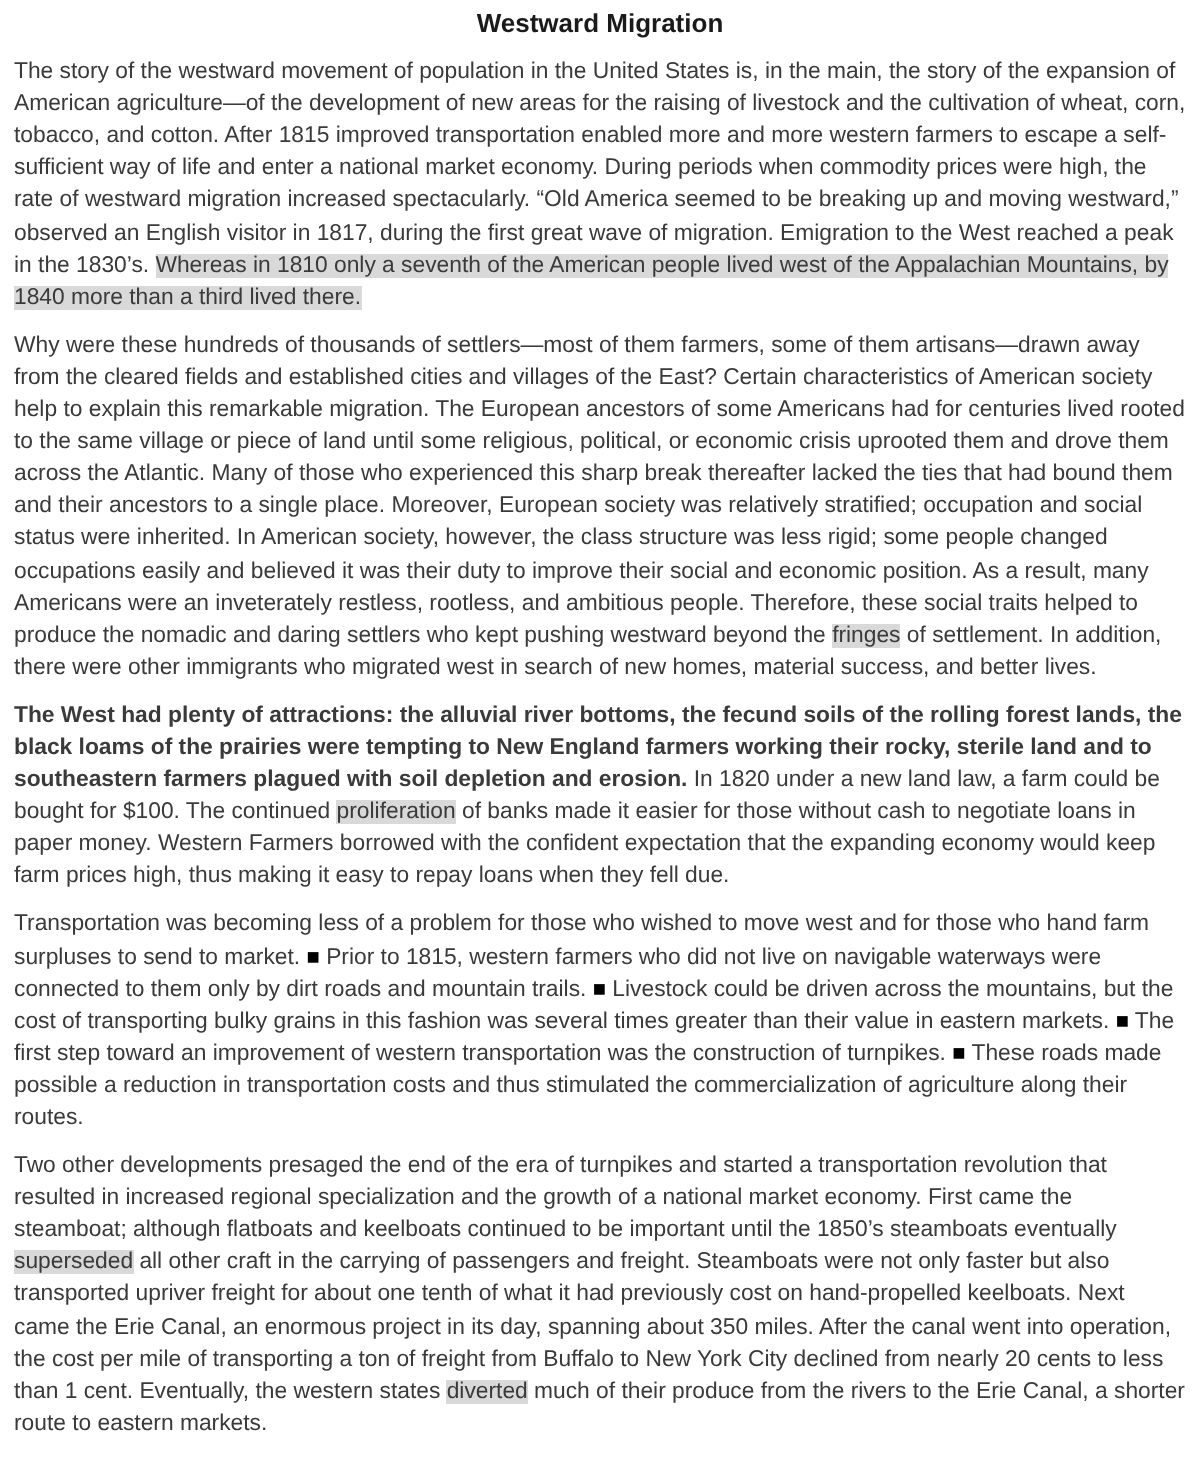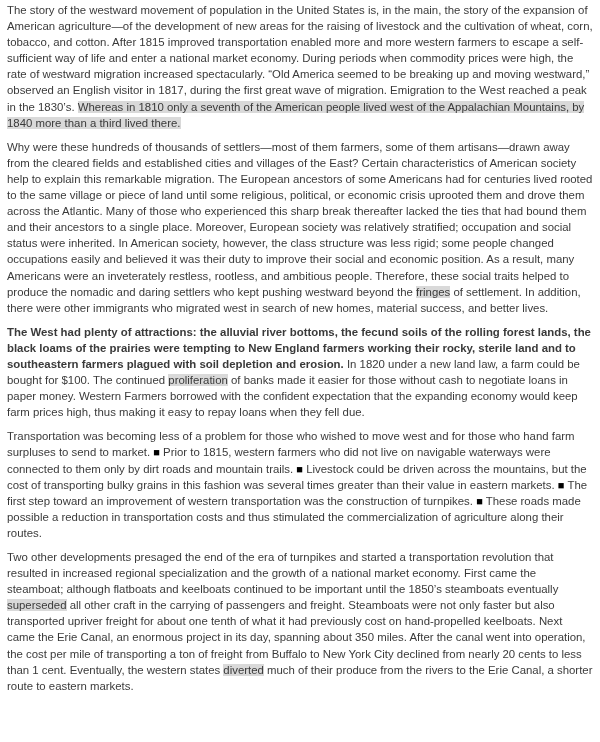--- a/index.html
+++ b/index.html
@@ -29,20 +29,21 @@
   .marker {
     font-size: 11px;
     color: #000;
     cursor: pointer;
   }
 </style>
 </head>
 <body>
 
 <div class="passage">
+  <div class="passage-title">Westward Migration</div>
   <div>
       <p class="para"><span>The story of the westward movement of population in the United States is, in the main, the story of the expansion of American agriculture—of the development of new areas for the raising of livestock and the cultivation of wheat, corn, tobacco, and cotton. After 1815 improved transportation enabled more and more western farmers to escape a self-sufficient way of life and enter a national market economy. During periods when commodity prices were high, the rate of westward migration increased spectacularly. “Old America seemed to be breaking up and moving westward,” observed an English visitor in 1817, during the first great wave of migration. Emigration to the West reached a peak in the 1830’s. </span><span class="hl">Whereas in 1810 only a seventh of the American people lived west of the Appalachian Mountains, by 1840 more than a third lived there.</span></p>
       <p class="para"><span>Why were these hundreds of thousands of settlers—most of them farmers, some of them artisans—drawn away from the cleared fields and established cities and villages of the East? Certain characteristics of American society help to explain this remarkable migration. The European ancestors of some Americans had for centuries lived rooted to the same village or piece of land until some religious, political, or economic crisis uprooted them and drove them across the Atlantic. Many of those who experienced this sharp break thereafter lacked the ties that had bound them and their ancestors to a single place. Moreover, European society was relatively stratified; occupation and social status were inherited. In American society, however, the class structure was less rigid; some people changed occupations easily and believed it was their duty to improve their social and economic position. As a result, many Americans were an inveterately restless, rootless, and ambitious people. Therefore, these social traits helped to produce the nomadic and daring settlers who kept pushing westward beyond the </span><span class="hl">fringes</span><span> of settlement. In addition, there were other immigrants who migrated west in search of new homes, material success, and better lives.</span></p>
       <p class="para"><span class="bold">The West had plenty of attractions: the alluvial river bottoms, the fecund soils of the rolling forest lands, the black loams of the prairies were tempting to New England farmers working their rocky, sterile land and to southeastern farmers plagued with soil depletion and erosion.</span><span> In 1820 under a new land law, a farm could be bought for $100. The continued </span><span class="hl">proliferation</span><span> of banks made it easier for those without cash to negotiate loans in paper money. Western Farmers borrowed with the confident expectation that the expanding economy would keep farm prices high, thus making it easy to repay loans when they fell due.</span></p>
       <p class="para"><span>Transportation was becoming less of a problem for those who wished to move west and for those who hand farm surpluses to send to market. </span><span class="marker">■</span><span> Prior to 1815, western farmers who did not live on navigable waterways were connected to them only by dirt roads and mountain trails. </span><span class="marker">■</span><span> Livestock could be driven across the mountains, but the cost of transporting bulky grains in this fashion was several times greater than their value in eastern markets. </span><span class="marker">■</span><span> The first step toward an improvement of western transportation was the construction of turnpikes. </span><span class="marker">■</span><span> These roads made possible a reduction in transportation costs and thus stimulated the commercialization of agriculture along their routes.</span></p>
       <p class="para"><span>Two other developments presaged the end of the era of turnpikes and started a transportation revolution that resulted in increased regional specialization and the growth of a national market economy. First came the steamboat; although flatboats and keelboats continued to be important until the 1850’s steamboats eventually </span><span class="hl">superseded</span><span> all other craft in the carrying of passengers and freight. Steamboats were not only faster but also transported upriver freight for about one tenth of what it had previously cost on hand-propelled keelboats. Next came the Erie Canal, an enormous project in its day, spanning about 350 miles. After the canal went into operation, the cost per mile of transporting a ton of freight from Buffalo to New York City declined from nearly 20 cents to less than 1 cent. Eventually, the western states </span><span class="hl">diverted</span><span> much of their produce from the rivers to the Erie Canal, a shorter route to eastern markets.</span></p>
     </div>
 </div>
 
 </body></html>

